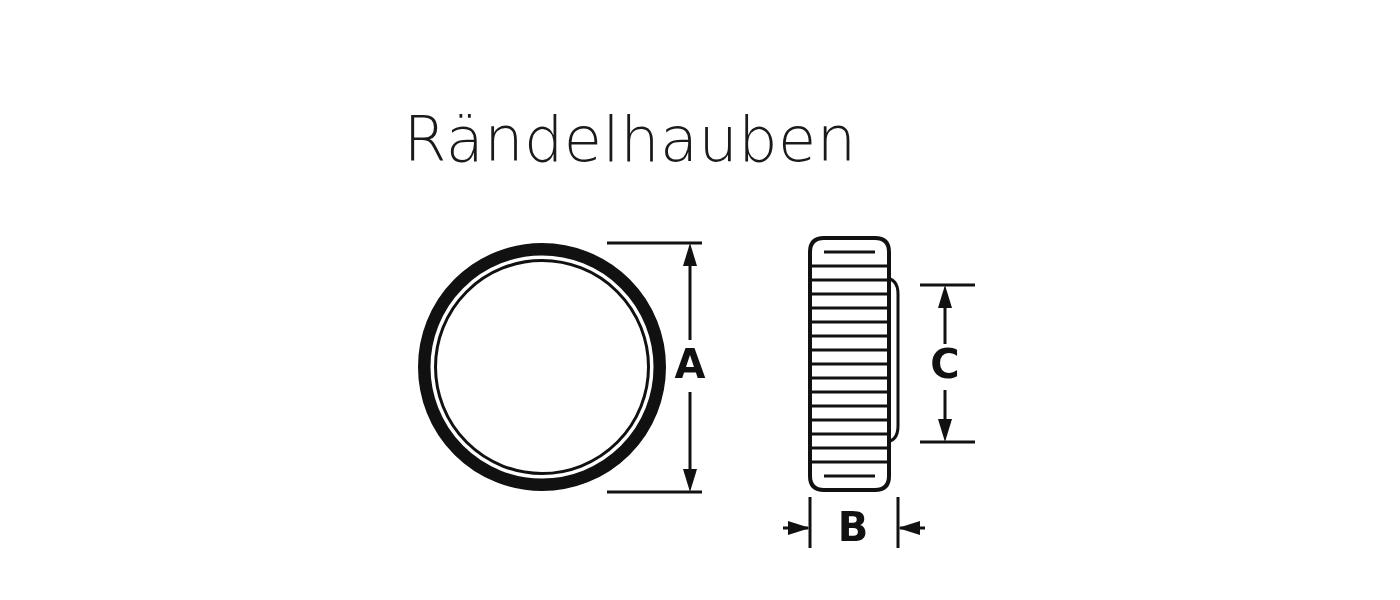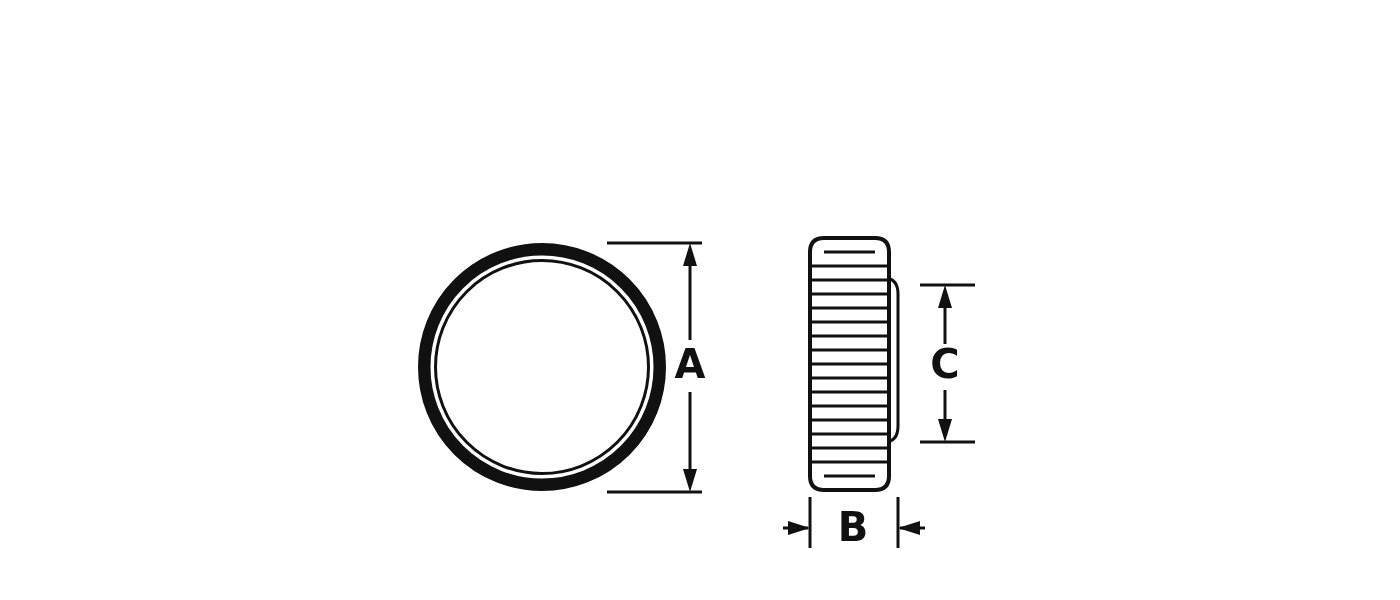--- a/index.html
+++ b/index.html
@@ -45,20 +45,21 @@
     fill: #111111;
     text-anchor: middle;
     dominant-baseline: middle;
   }
 </style>
 </head>
 <body>
 
 <div id="page">
 
+  <div id="drawing-title">Rändelhauben</div>
 
   <svg id="technical-drawing" width="1400" height="600" viewBox="0 0 1400 600">
 
     <g>
 
       <g>
         <circle cx="542" cy="367" r="117" fill="none" stroke="#111111" stroke-width="14"></circle>
         <g id="teeth-group" fill="#111111" stroke="none">
             <polygon points="539.46,252.03 542.00,243.00 544.54,252.03"></polygon>
             <polygon points="549.22,252.23 552.52,243.45 554.28,252.66"></polygon>

